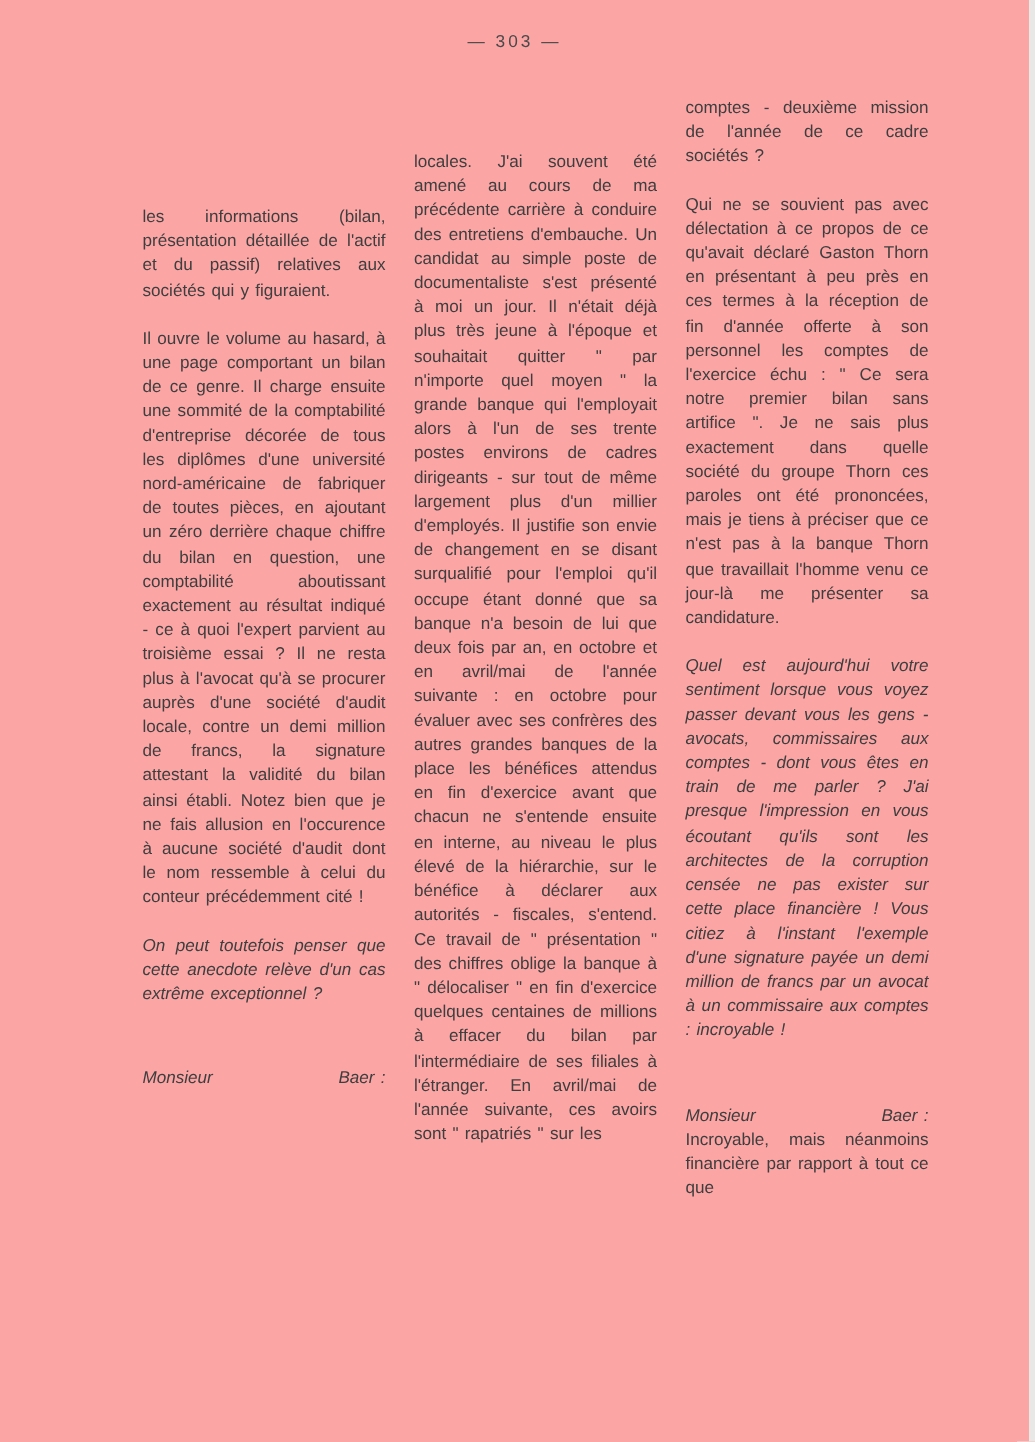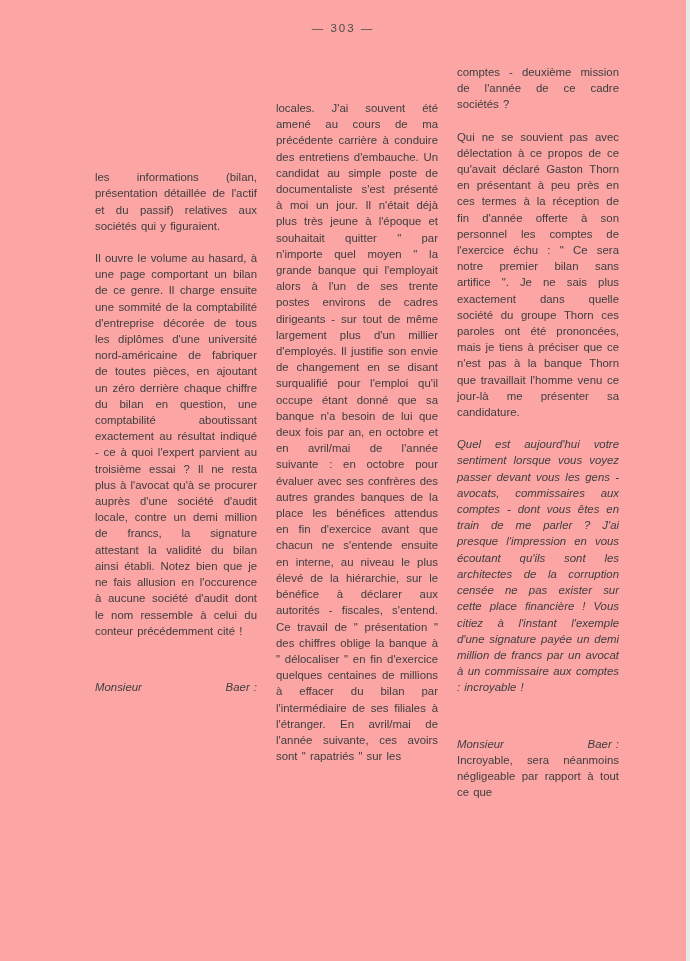--- a/index.html
+++ b/index.html
@@ -65,20 +65,21 @@
 
 <div class="page">
 
   <div class="page-number">— 303 —</div>
 
   <div class="columns">
 
     <div class="column">
       <p>les informations (bilan, présentation détaillée de l'actif et du passif) relatives aux sociétés qui y figuraient.</p>
       <p>Il ouvre le volume au hasard, à une page comportant un bilan de ce genre. Il charge ensuite une sommité de la comptabilité d'entreprise décorée de tous les diplômes d'une université nord-américaine de fabriquer de toutes pièces, en ajoutant un zéro derrière chaque chiffre du bilan en question, une comptabilité aboutissant exactement au résultat indiqué - ce à quoi l'expert parvient au troisième essai ? Il ne resta plus à l'avocat qu'à se procurer auprès d'une société d'audit locale, contre un demi million de francs, la signature attestant la validité du bilan ainsi établi. Notez bien que je ne fais allusion en l'occurence à aucune société d'audit dont le nom ressemble à celui du conteur précédemment cité !</p>
+      <p class="italic">On peut toutefois penser que cette anecdote relève d'un cas extrême exceptionnel ?</p>
       <div class="speaker-para">
         <div class="speaker-line">
           <span>Monsieur</span>
           <span>Baer :</span>
         </div>
       </div>
     </div>
 
     <div class="column">
       <p>locales. J'ai souvent été amené au cours de ma précédente carrière à conduire des entretiens d'embauche. Un candidat au simple poste de documentaliste s'est présenté à moi un jour. Il n'était déjà plus très jeune à l'époque et souhaitait quitter " par n'importe quel moyen " la grande banque qui l'employait alors à l'un de ses trente postes environs de cadres dirigeants - sur tout de même largement plus d'un millier d'employés. Il justifie son envie de changement en se disant surqualifié pour l'emploi qu'il occupe étant donné que sa banque n'a besoin de lui que deux fois par an, en octobre et en avril/mai de l'année suivante : en octobre pour évaluer avec ses confrères des autres grandes banques de la place les bénéfices attendus en fin d'exercice avant que chacun ne s'entende ensuite en interne, au niveau le plus élevé de la hiérarchie, sur le bénéfice à déclarer aux autorités - fiscales, s'entend. Ce travail de " présentation " des chiffres oblige la banque à " délocaliser " en fin d'exercice quelques centaines de millions à effacer du bilan par l'intermédiaire de ses filiales à l'étranger. En avril/mai de l'année suivante, ces avoirs sont " rapatriés " sur les</p>
@@ -86,18 +87,18 @@
 
     <div class="column">
       <p>comptes - deuxième mission de l'année de ce cadre sociétés ?</p>
       <p>Qui ne se souvient pas avec délectation à ce propos de ce qu'avait déclaré Gaston Thorn en présentant à peu près en ces termes à la réception de fin d'année offerte à son personnel les comptes de l'exercice échu : " Ce sera notre premier bilan sans artifice ". Je ne sais plus exactement dans quelle société du groupe Thorn ces paroles ont été prononcées, mais je tiens à préciser que ce n'est pas à la banque Thorn que travaillait l'homme venu ce jour-là me présenter sa candidature.</p>
       <p class="italic">Quel est aujourd'hui votre sentiment lorsque vous voyez passer devant vous les gens - avocats, commissaires aux comptes - dont vous êtes en train de me parler ? J'ai presque l'impression en vous écoutant qu'ils sont les architectes de la corruption censée ne pas exister sur cette place financière ! Vous citiez à l'instant l'exemple d'une signature payée un demi million de francs par un avocat à un commissaire aux comptes : incroyable !</p>
       <div class="speaker-para">
         <div class="speaker-line">
           <span>Monsieur</span>
           <span>Baer :</span>
         </div>
-        <p>Incroyable, sera néanmoins négligeable par rapport à tout ce que</p>
+        <p>Incroyable, mais néanmoins financière par rapport à tout ce que</p>
       </div>
     </div>
 
   </div>
 </div>
 
 </body></html>

